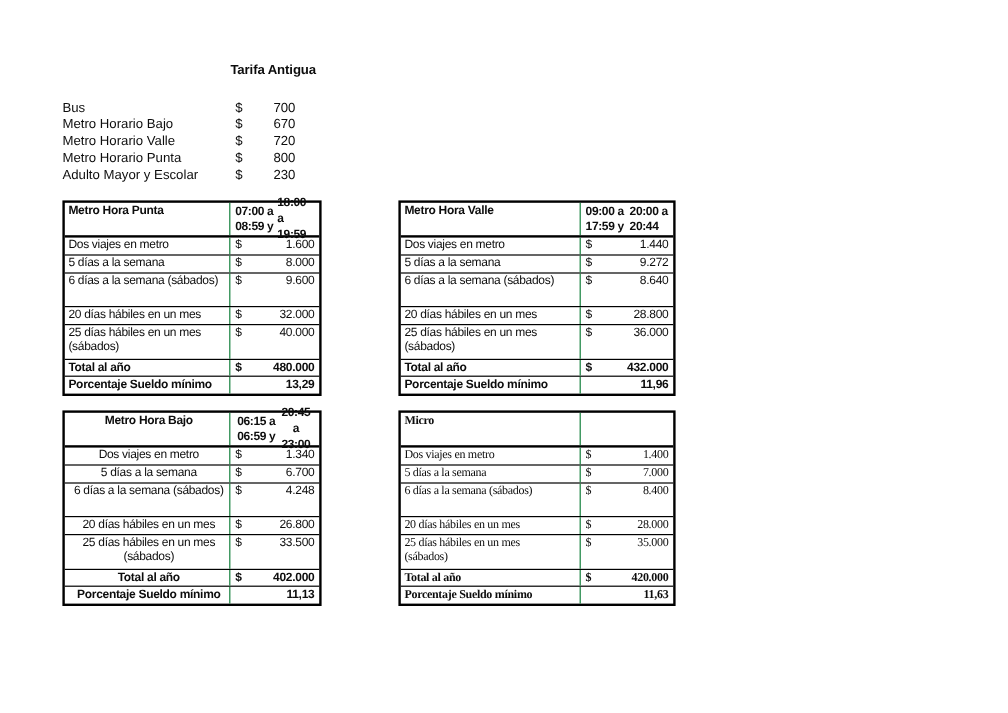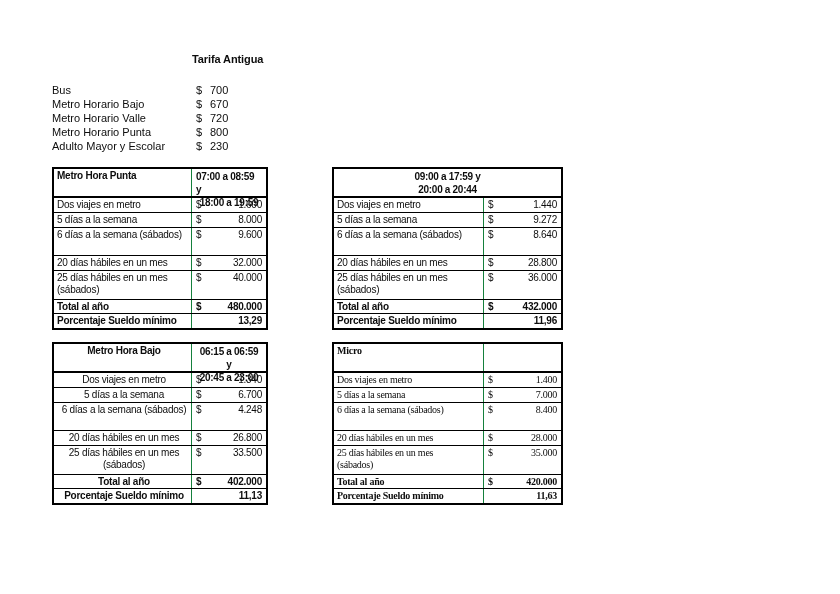--- a/index.html
+++ b/index.html
@@ -22,21 +22,21 @@
   }
   .fare-list {
     position: absolute;
     left: 52px;
     top: 83px;
     width: 212px;
   }
   .fare-row { display: flex; height: 14px; line-height: 14px; }
   .fl { width: 144px; white-space: nowrap; }
   .fc { width: 14px; }
-  .fv { flex: 1; text-align: left; }
+  .fv { flex: 1; text-align: center; }
 
   .ttable {
     position: absolute;
     border: 2px solid #000;
     background: #fff;
     font-size: 10px;
     letter-spacing: -0.25px;
   }
   .t1 { left: 52px;  top: 167px; width: 216px; }
   .t2 { left: 332px; top: 167px; width: 231px; }
@@ -51,21 +51,21 @@
   .h29 { height: 29px; }
   .h14 { height: 14px; }
 
   .cell { line-height: 12px; padding: 1px 0 1px 3px; }
   .lbl { width: 138px; border-right: 1px solid #15803d; white-space: nowrap; }
   .t2 .lbl, .t4 .lbl { width: 150px; }
   .lbl .lline { display: block; white-space: nowrap; }
   .val { flex: 1; display: flex; justify-content: space-between; padding: 1px 4px; }
   .hlbl { font-weight: 700; }
   .times {
-    flex-direction: column;
+    flex-direction: row;
     justify-content: flex-start;
     align-items: center;
     font-weight: 700;
     line-height: 13px;
     letter-spacing: -0.3px;
     padding-top: 1px;
   }
   .total .cell, .pct .cell { font-weight: 700; }
   .pct .val { justify-content: flex-end; }
 </style>
@@ -160,20 +160,21 @@
     <div class="trow h14 pct">
       <div class="cell lbl">Porcentaje Sueldo mínimo</div>
       <div class="cell val">
         <span>13,29</span>
       </div>
     </div>
   </div>
 
   <div class="ttable t2">
     <div class="trow thead">
+      <div class="cell lbl hlbl">Metro Hora Valle</div>
       <div class="cell val times">
         <span>09:00 a 17:59 y</span>
         <span>20:00 a 20:44</span>
       </div>
     </div>
     <div class="trow h15">
       <div class="cell lbl">Dos viajes en metro</div>
       <div class="cell val">
         <span>$</span>
         <span>1.440</span>

